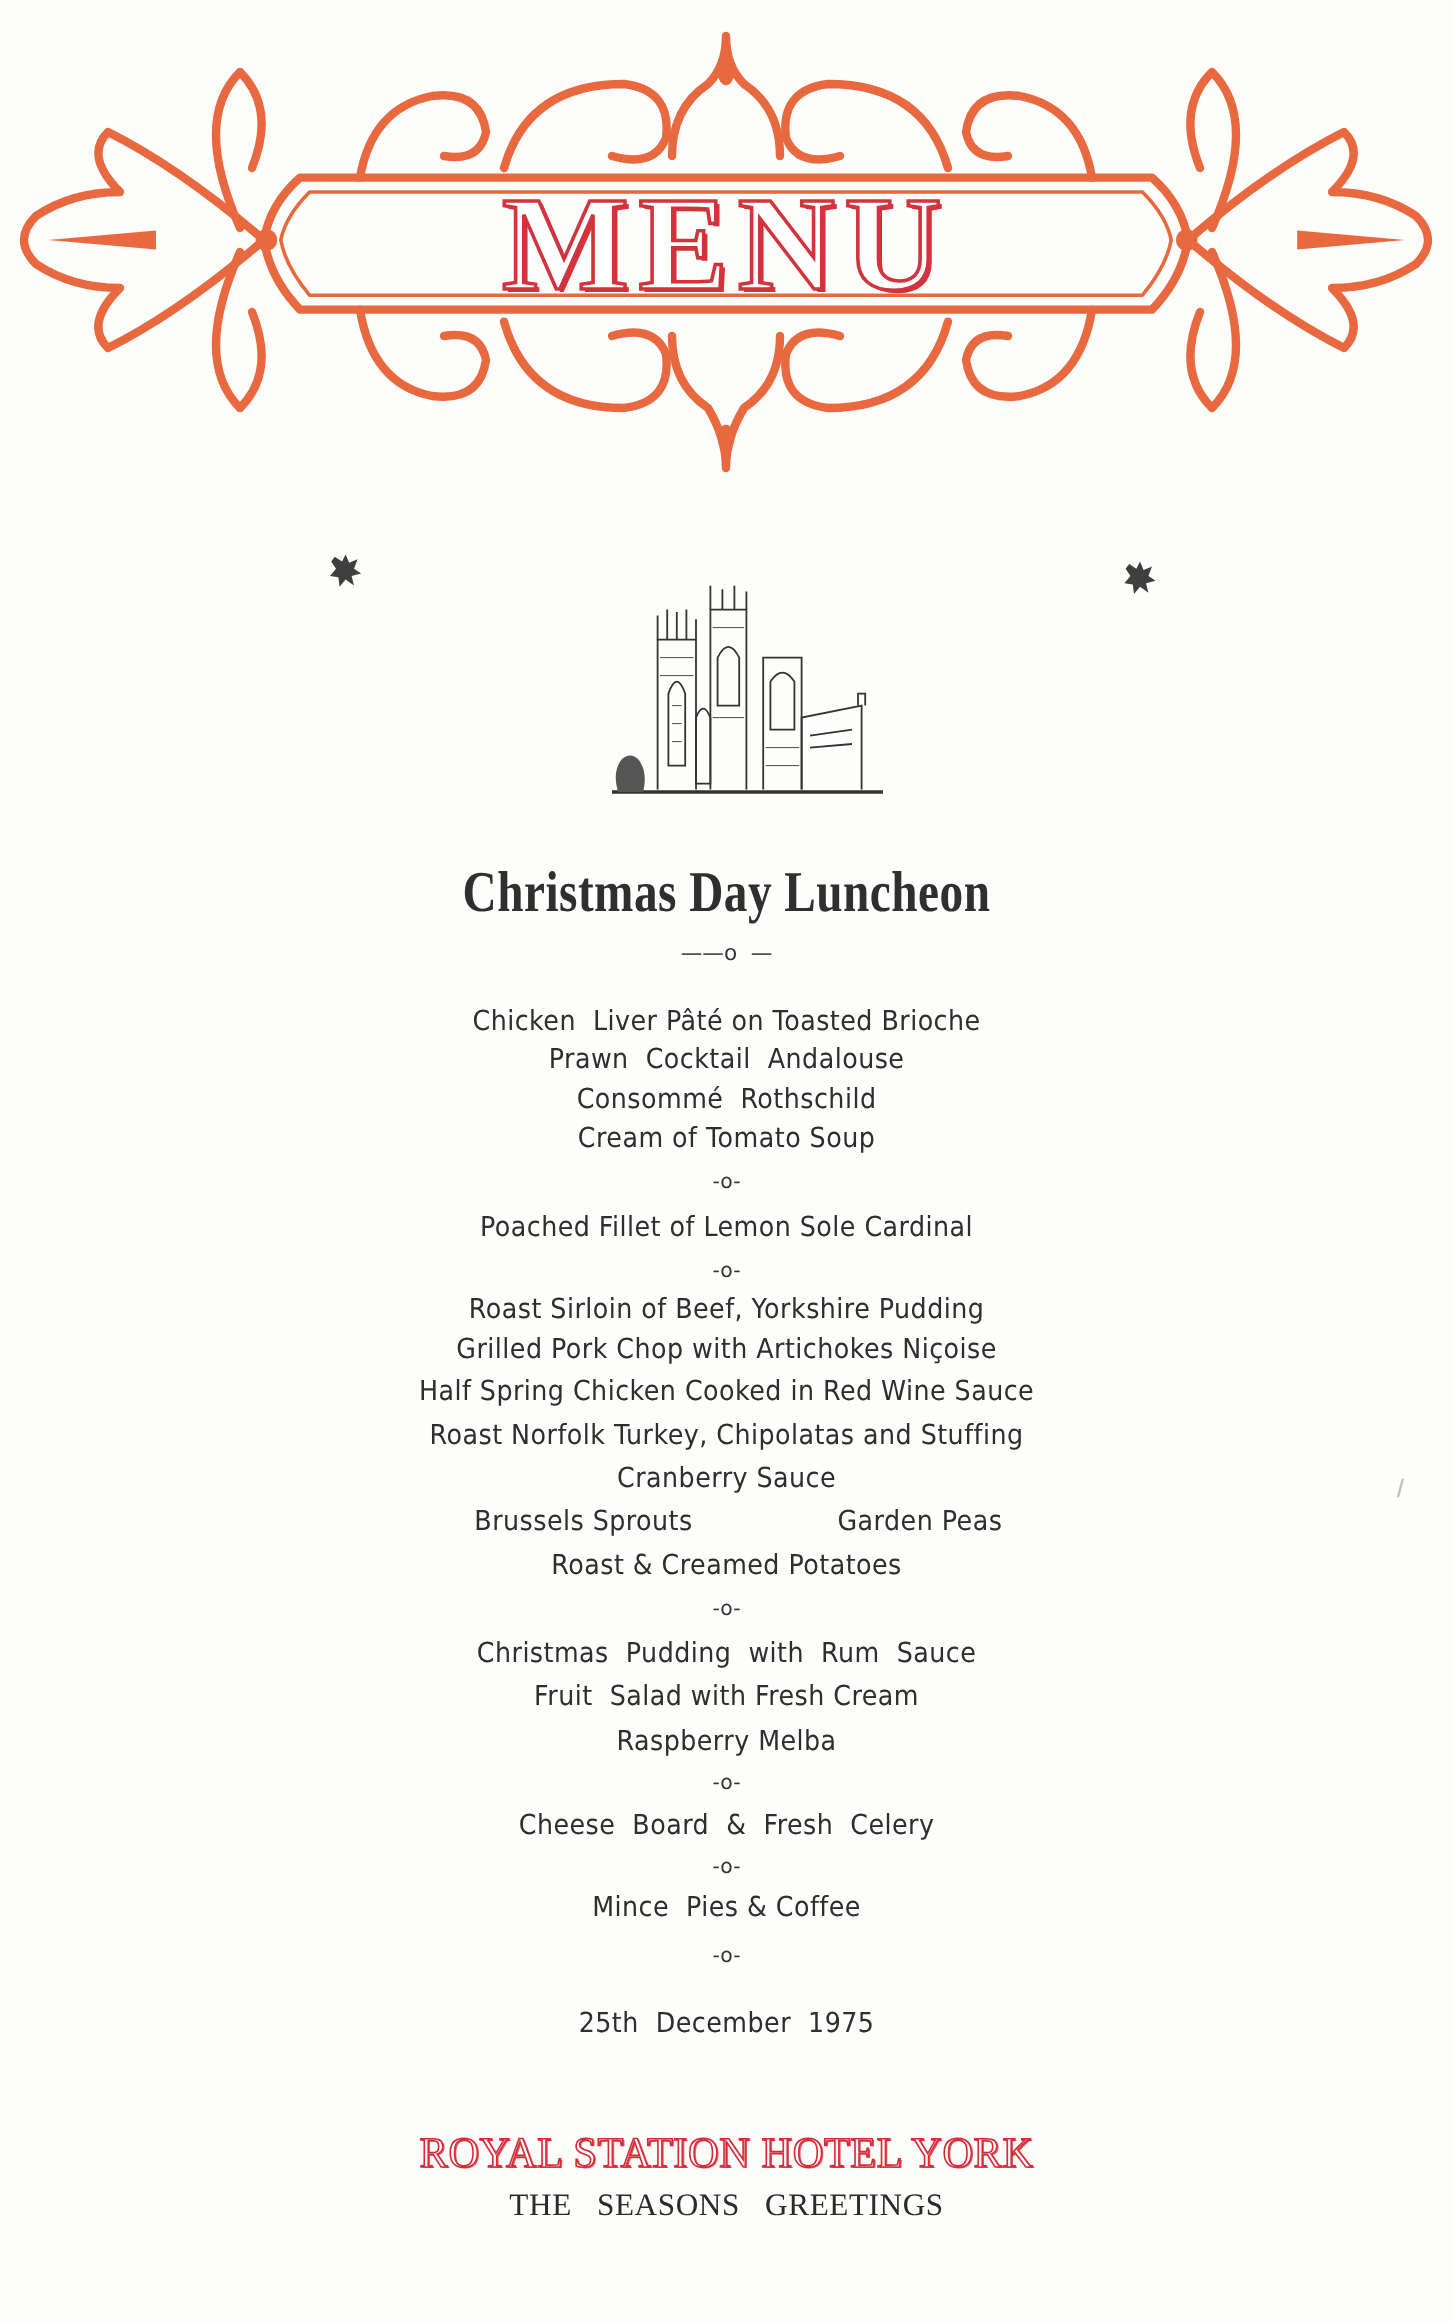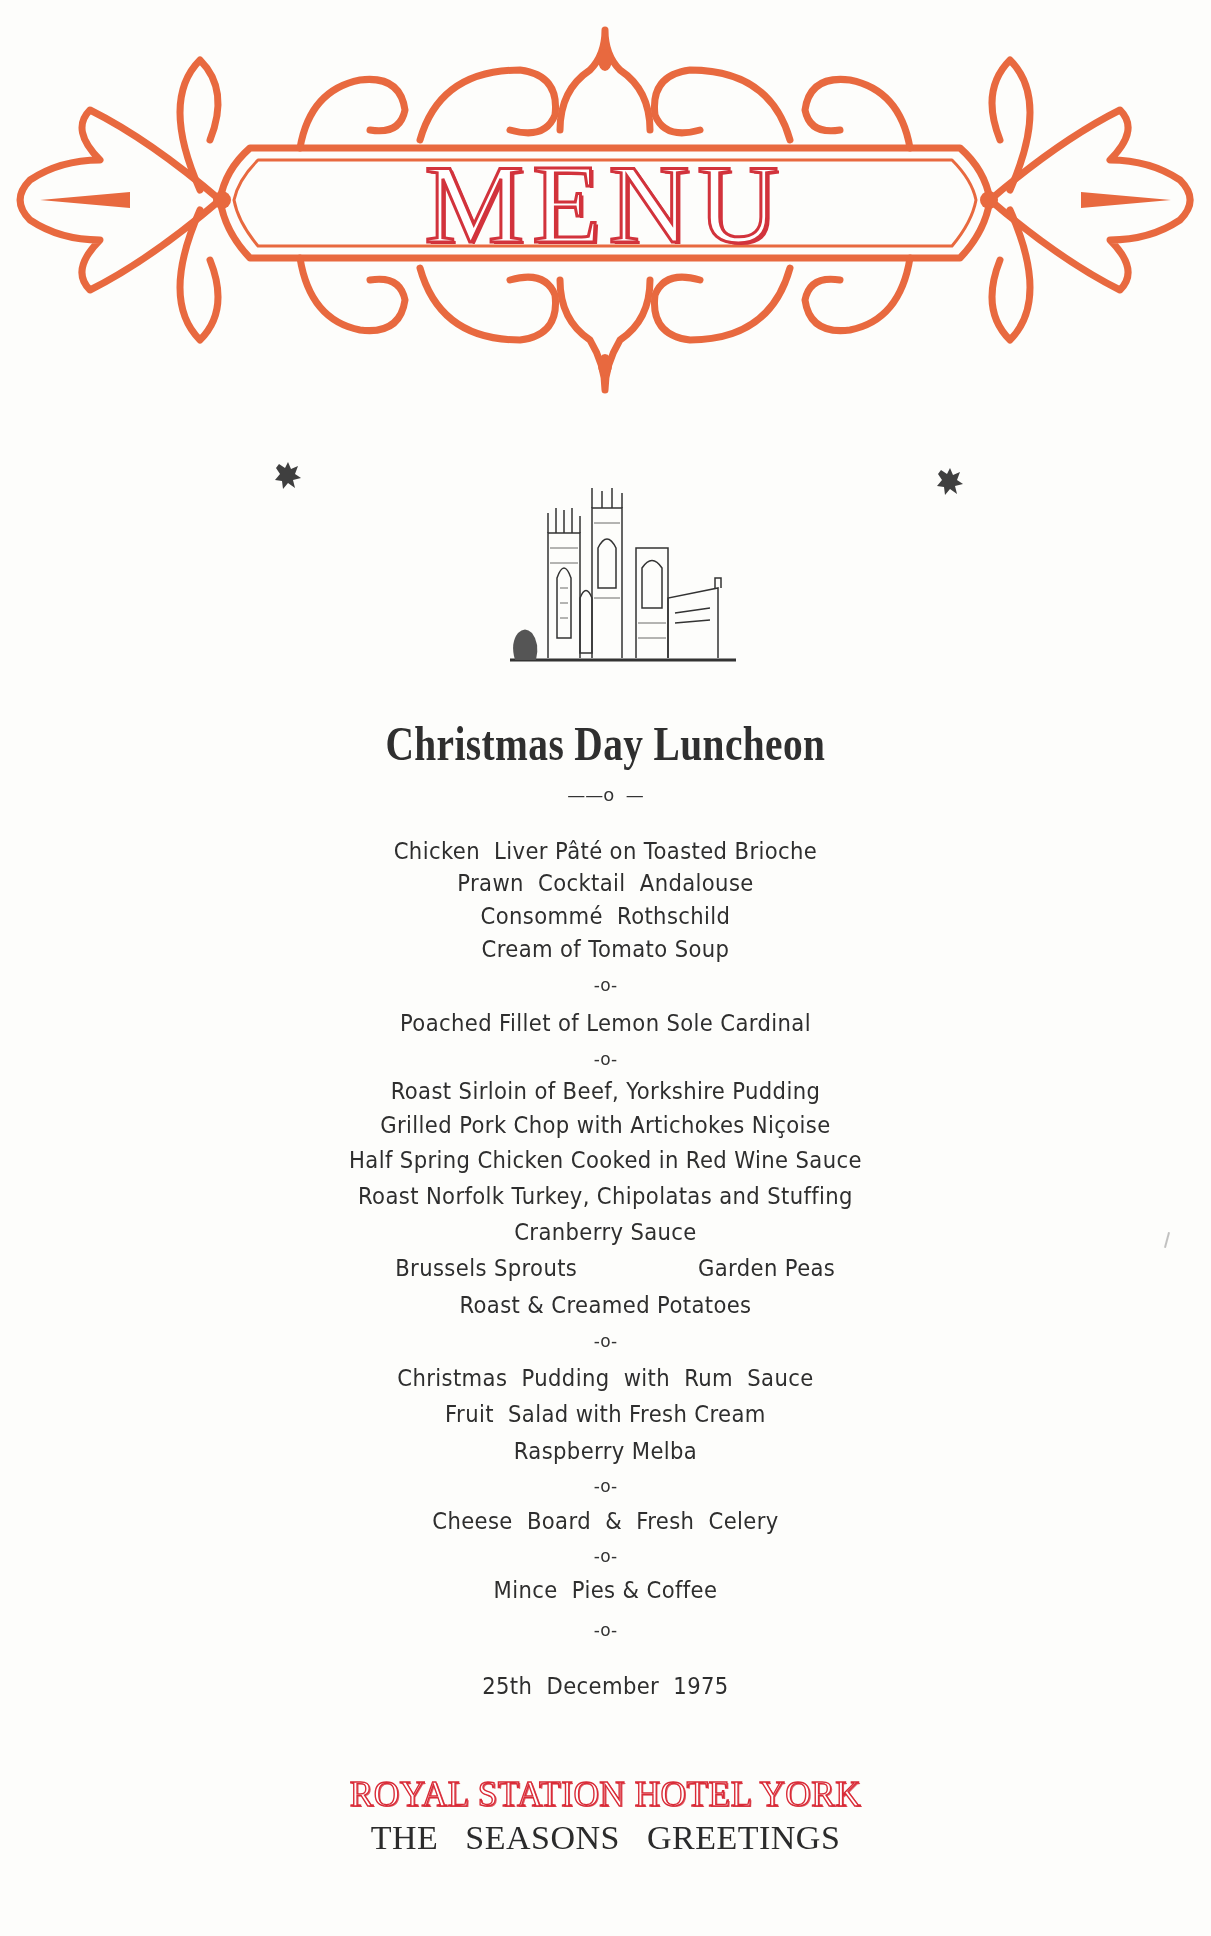--- a/index.html
+++ b/index.html
@@ -14,20 +14,21 @@
     white-space: pre; color: #2b2b2b;
   }
   
   #ornament { position: absolute; left: 0; top: 20px; width: 1211px; height: 380px; }
   #menu-word {
     position: absolute; left: 0; top: 148px; width: 1211px; text-align: center;
     font-family: "Liberation Serif", serif; font-size: 112px; line-height: 112px;
     letter-spacing: 8px; color: #fff;
     -webkit-text-stroke: 3px #d2333c;
     text-shadow: 3px 2px 0 #d2333c;
+    font-weight: bold;
   }
   .holly { position: absolute; width: 30px; height: 30px; }
   #cathedral { position: absolute; left: 510px; top: 488px; width: 226px; height: 175px; }
   #title {
     position: absolute; left: 0; top: 718px; width: 1211px; text-align: center;
     font-family: "Liberation Serif", serif; font-weight: bold; font-size: 48px; line-height: 52px;
     color: #2f2f2f; letter-spacing: 0.5px;
     transform: scaleX(0.82); transform-origin: 605px 0;
   }
   #title-divider {
@@ -42,21 +43,21 @@
   .sep { font-size: 17px; line-height: 20px; color: #333; }
   #date { font-size: 23px; }
   #hotel-name {
     position: absolute; left: 0; top: 1776px; width: 1211px; text-align: center;
     font-family: "Liberation Serif", serif; font-size: 36px; line-height: 36px;
     color: #fff; -webkit-text-stroke: 1.4px #d92b37; text-shadow: 1.5px 1px 0 #e06068;
     letter-spacing: 0.5px; transform: scaleX(0.98); transform-origin: 605px 0;
   }
   #greetings {
     position: absolute; left: 0; top: 1820px; width: 1211px; text-align: center;
-    font-family: "Liberation Serif", serif; font-size: 34px; line-height: 36px;
+    font-family: "Liberation Serif", serif; font-size: 26px; line-height: 36px;
     color: #2b2b2b; white-space: pre; letter-spacing: 0.5px;
   }
   #blemish { position: absolute; left: 1166px; top: 1232px; width: 2px; height: 16px; background: #999; transform: rotate(15deg); opacity: .6; }
 </style>
 </head>
 <body>
 
 <div>
   <svg id="ornament" viewBox="0 0 1211 380" xmlns="http://www.w3.org/2000/svg">
     <g fill="none" stroke="#e8693f" stroke-width="7" stroke-linecap="round" stroke-linejoin="round">

